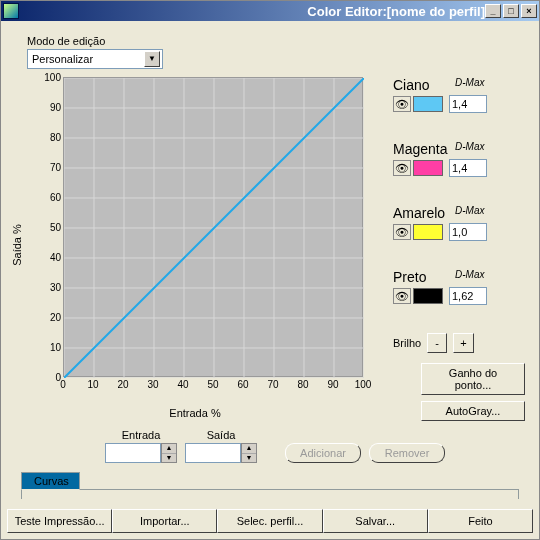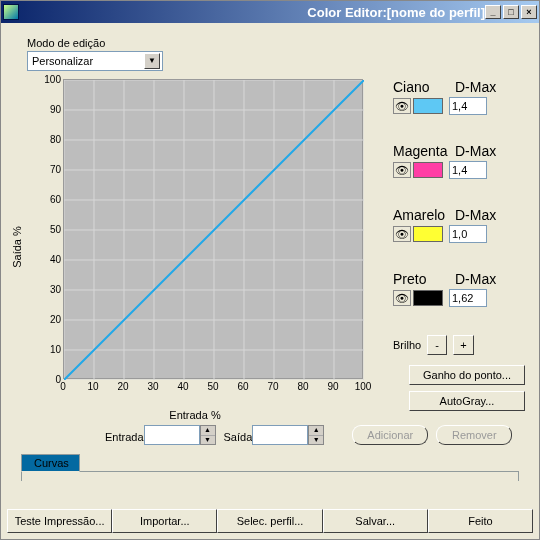--- a/index.html
+++ b/index.html
@@ -143,21 +143,21 @@
     transform: translateX(-50%);
   }
   .side-panel {
     flex: 1;
     padding-left: 18px;
     padding-top: 2px;
   }
   .channel { margin-bottom: 28px; }
   .channel .labels { display:flex; gap: 8px;}
   .ch-label { width: 54px; font-size:14px; }
-  .dmax-label { font-size:14px; }
+  .dmax-label { font-size:10px;font-style:italic; }
   .ch-row { display:flex; align-items:center; gap:2px; margin-top:2px;}
   .eye {
     width:18px; height:16px;
     border:1px solid #888;
     background:#ece9d8;
     font-size:11px;
     text-align:center;
     line-height:14px;
   }
   .swatch {
@@ -178,30 +178,30 @@
     background:#ece9d8;
     border:1px solid #fff;
     border-right-color:#404040;
     border-bottom-color:#404040;
     font-size:11px;
     padding: 3px 6px;
     min-width: 20px;
     text-align:center;
     cursor: default;
   }
-  .btn-wide { width: 116px; text-align:center; padding:3px 7px;}
+  .btn-wide { width: 104px; text-align:center; padding:3px 7px;}
   .side-btns { margin-top:10px; display:flex; flex-direction:column; gap:6px; align-items:flex-end;}
   .io-row {
     margin-top: 8px;
     margin-left: 90px;
     display:flex;
     align-items:flex-end;
     gap: 8px;
   }
-  .io-group { display:flex; flex-direction:row; align-items:flex-end;}
+  .io-group { display:flex; flex-direction:column; align-items:center;}
   .io-group-label { font-size:11px; margin-bottom:2px;}
   .io-input {
     width: 56px; height:20px;
     border:1px solid #7e9db9;
     background:#fff;
   }
   .io-spin {
     width: 16px; height:20px;
     border:1px solid #888;
     background:#d4d0c8;

